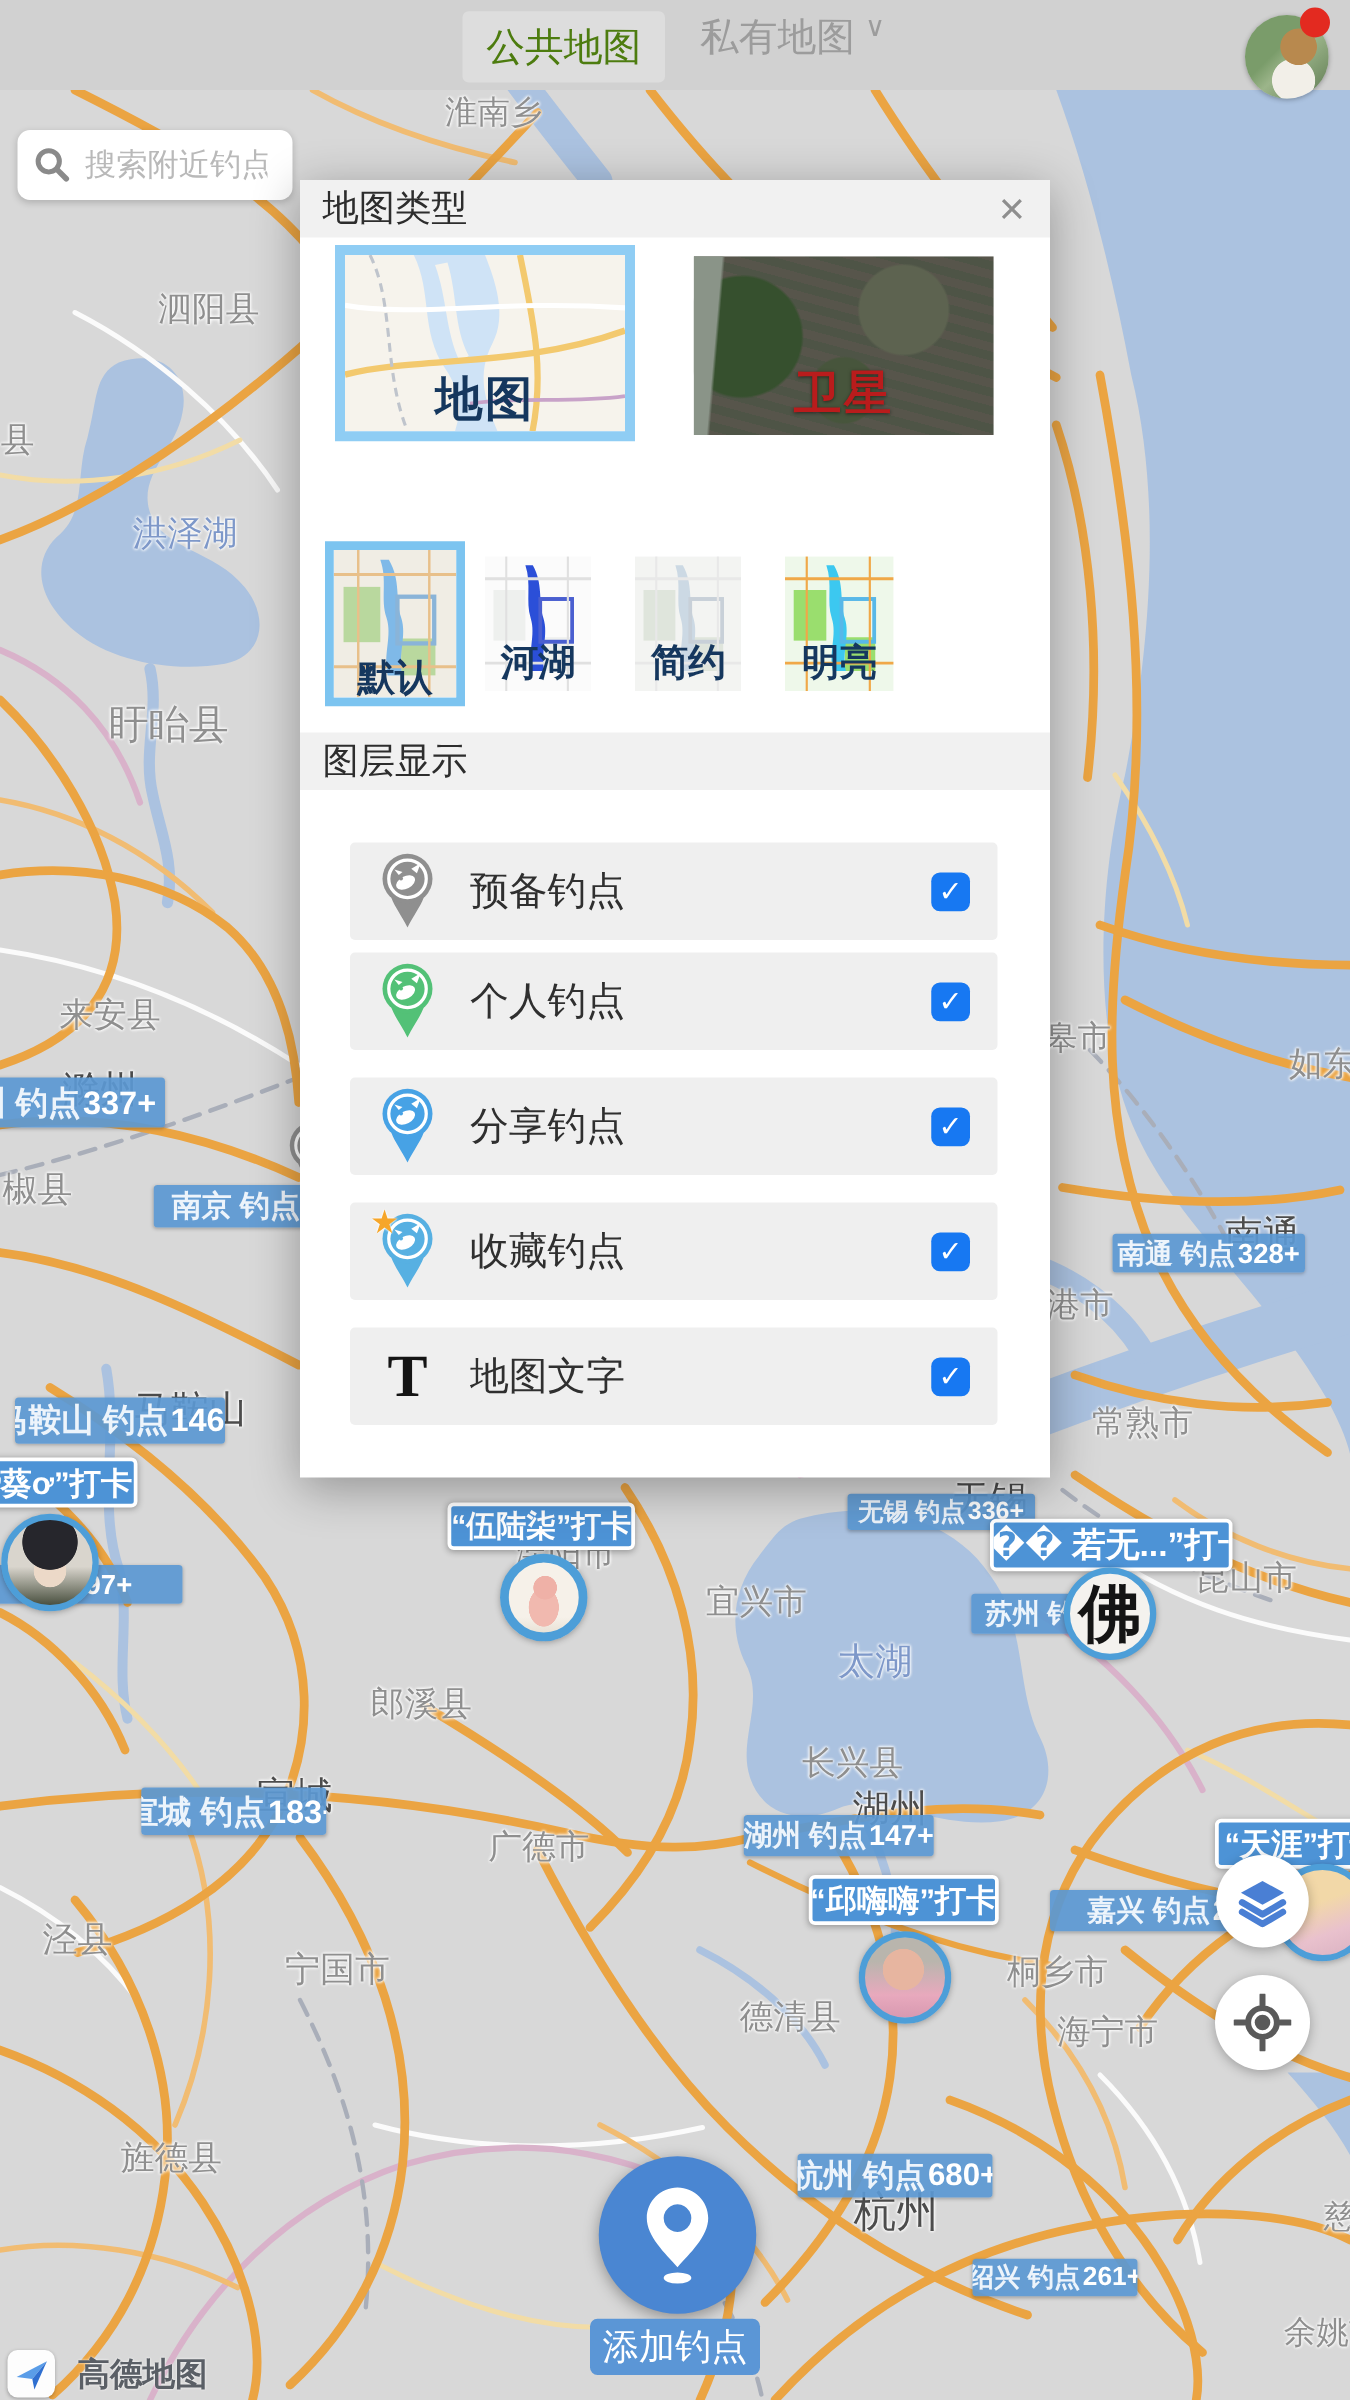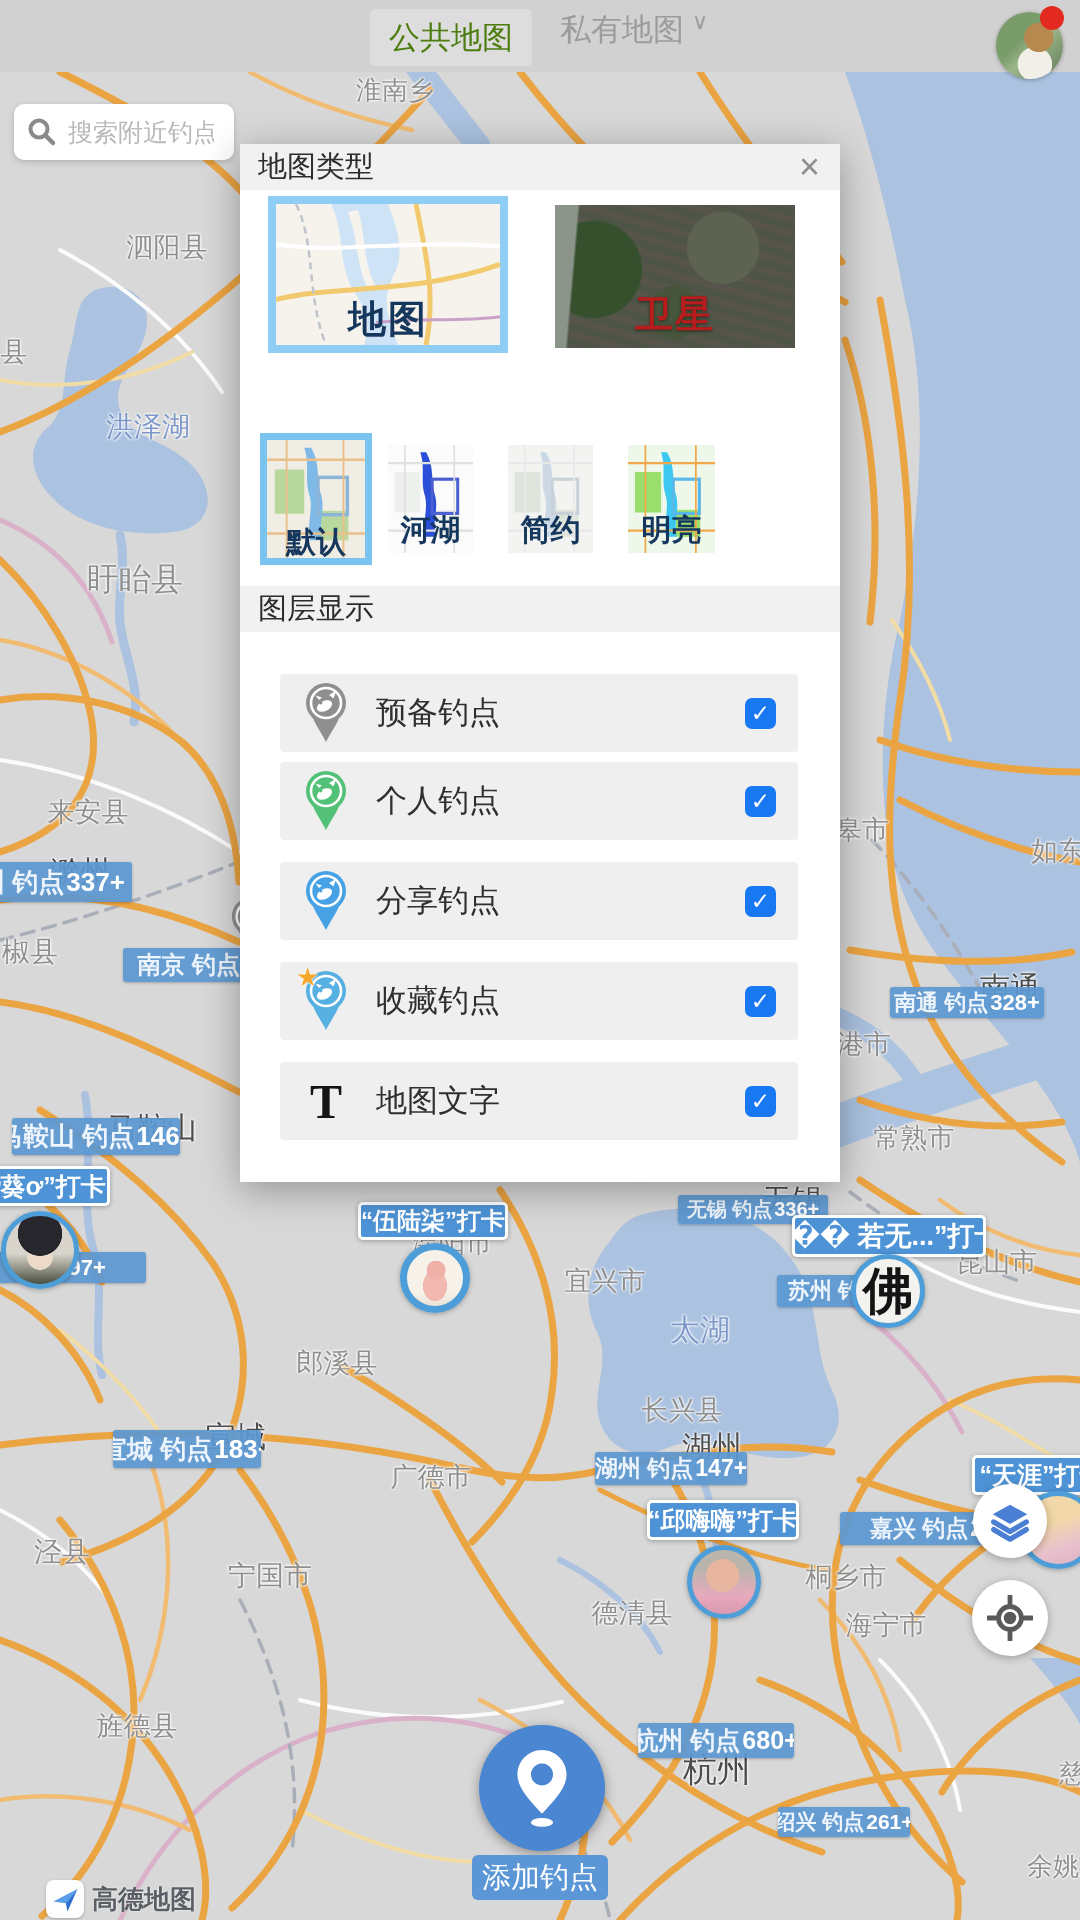--- a/index.html
+++ b/index.html
@@ -93,21 +93,21 @@
     display:flex;align-items:center;justify-content:center;cursor:pointer;}
   .checkbox span{color:#fff;font-size:23px;font-weight:bold;line-height:1;}
 
   
   .round-btn{position:absolute;background:#fff;border-radius:50%;box-shadow:0 2px 9px rgba(0,0,0,.28);
     display:flex;align-items:center;justify-content:center;z-index:5;cursor:pointer;}
   .add-btn{position:absolute;left:479px;top:1725px;width:126px;height:126px;border-radius:50%;background:#4a86d2;
     box-shadow:0 3px 12px rgba(0,0,0,.35);display:flex;align-items:center;justify-content:center;z-index:5;cursor:pointer;}
   .add-label{position:absolute;left:472px;top:1855px;width:136px;height:45px;background:#5b96d6;border-radius:6px;
     color:#fff;font-size:29px;display:flex;align-items:center;justify-content:center;z-index:5;white-space:nowrap;}
-  .logo{position:absolute;left:6px;top:1880px;display:flex;align-items:center;gap:8px;z-index:5;margin-left:40px;}
+  .logo{position:absolute;left:6px;top:1880px;display:flex;align-items:center;gap:18px;z-index:5;}
   .logo-icon{width:38px;height:38px;border-radius:8px;background:#fdfdfd;box-shadow:0 1px 3px rgba(0,0,0,.25);
     display:flex;align-items:center;justify-content:center;}
   .logo-text{font-size:26px;font-weight:bold;color:#5a5f66;text-shadow:0 0 2px #fff;}
 </style>
 </head>
 <body>
 
 <div id="screen">
 
   <svg id="map-bg" viewBox="0 0 1080 1920" xmlns="http://www.w3.org/2000/svg">

